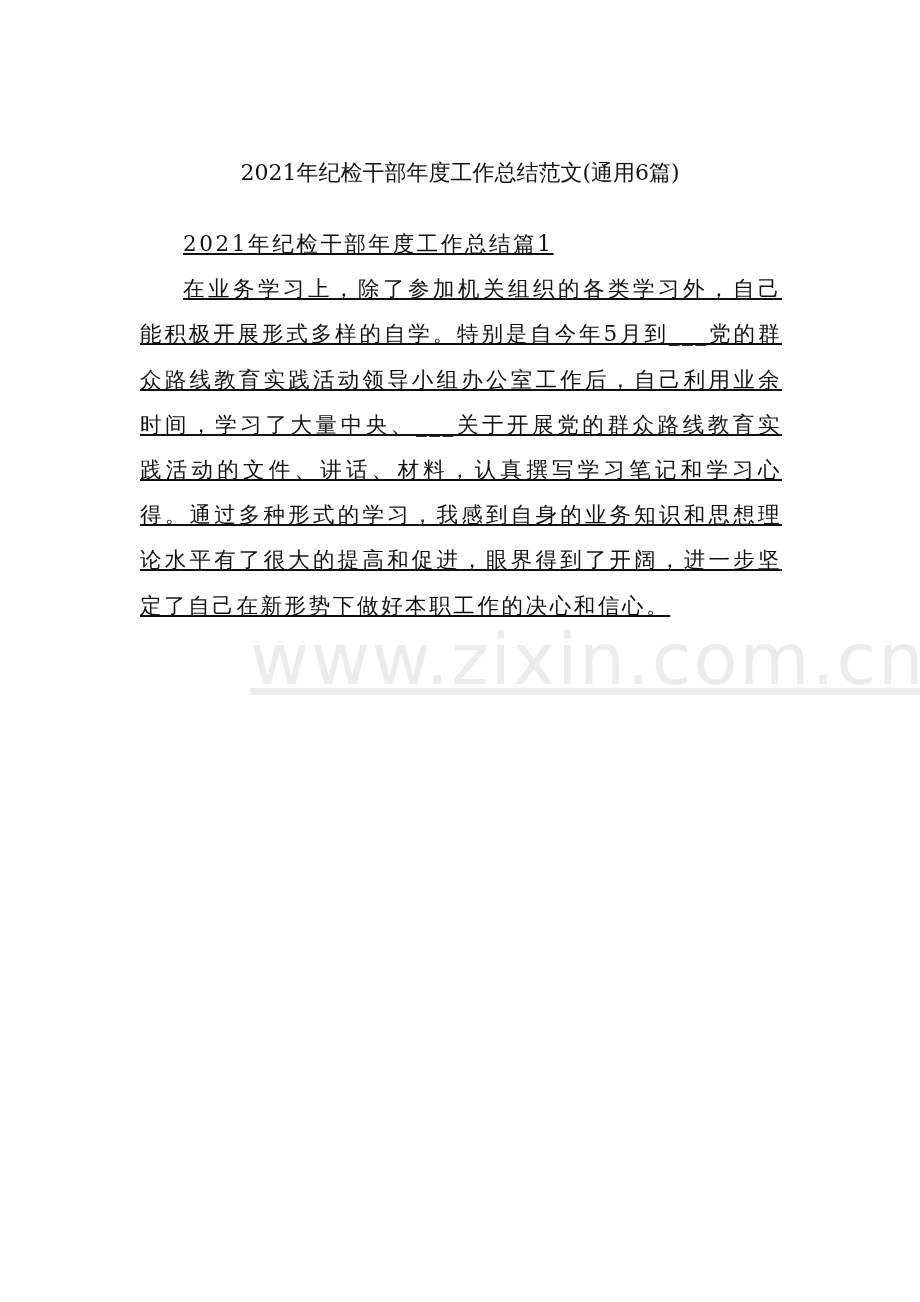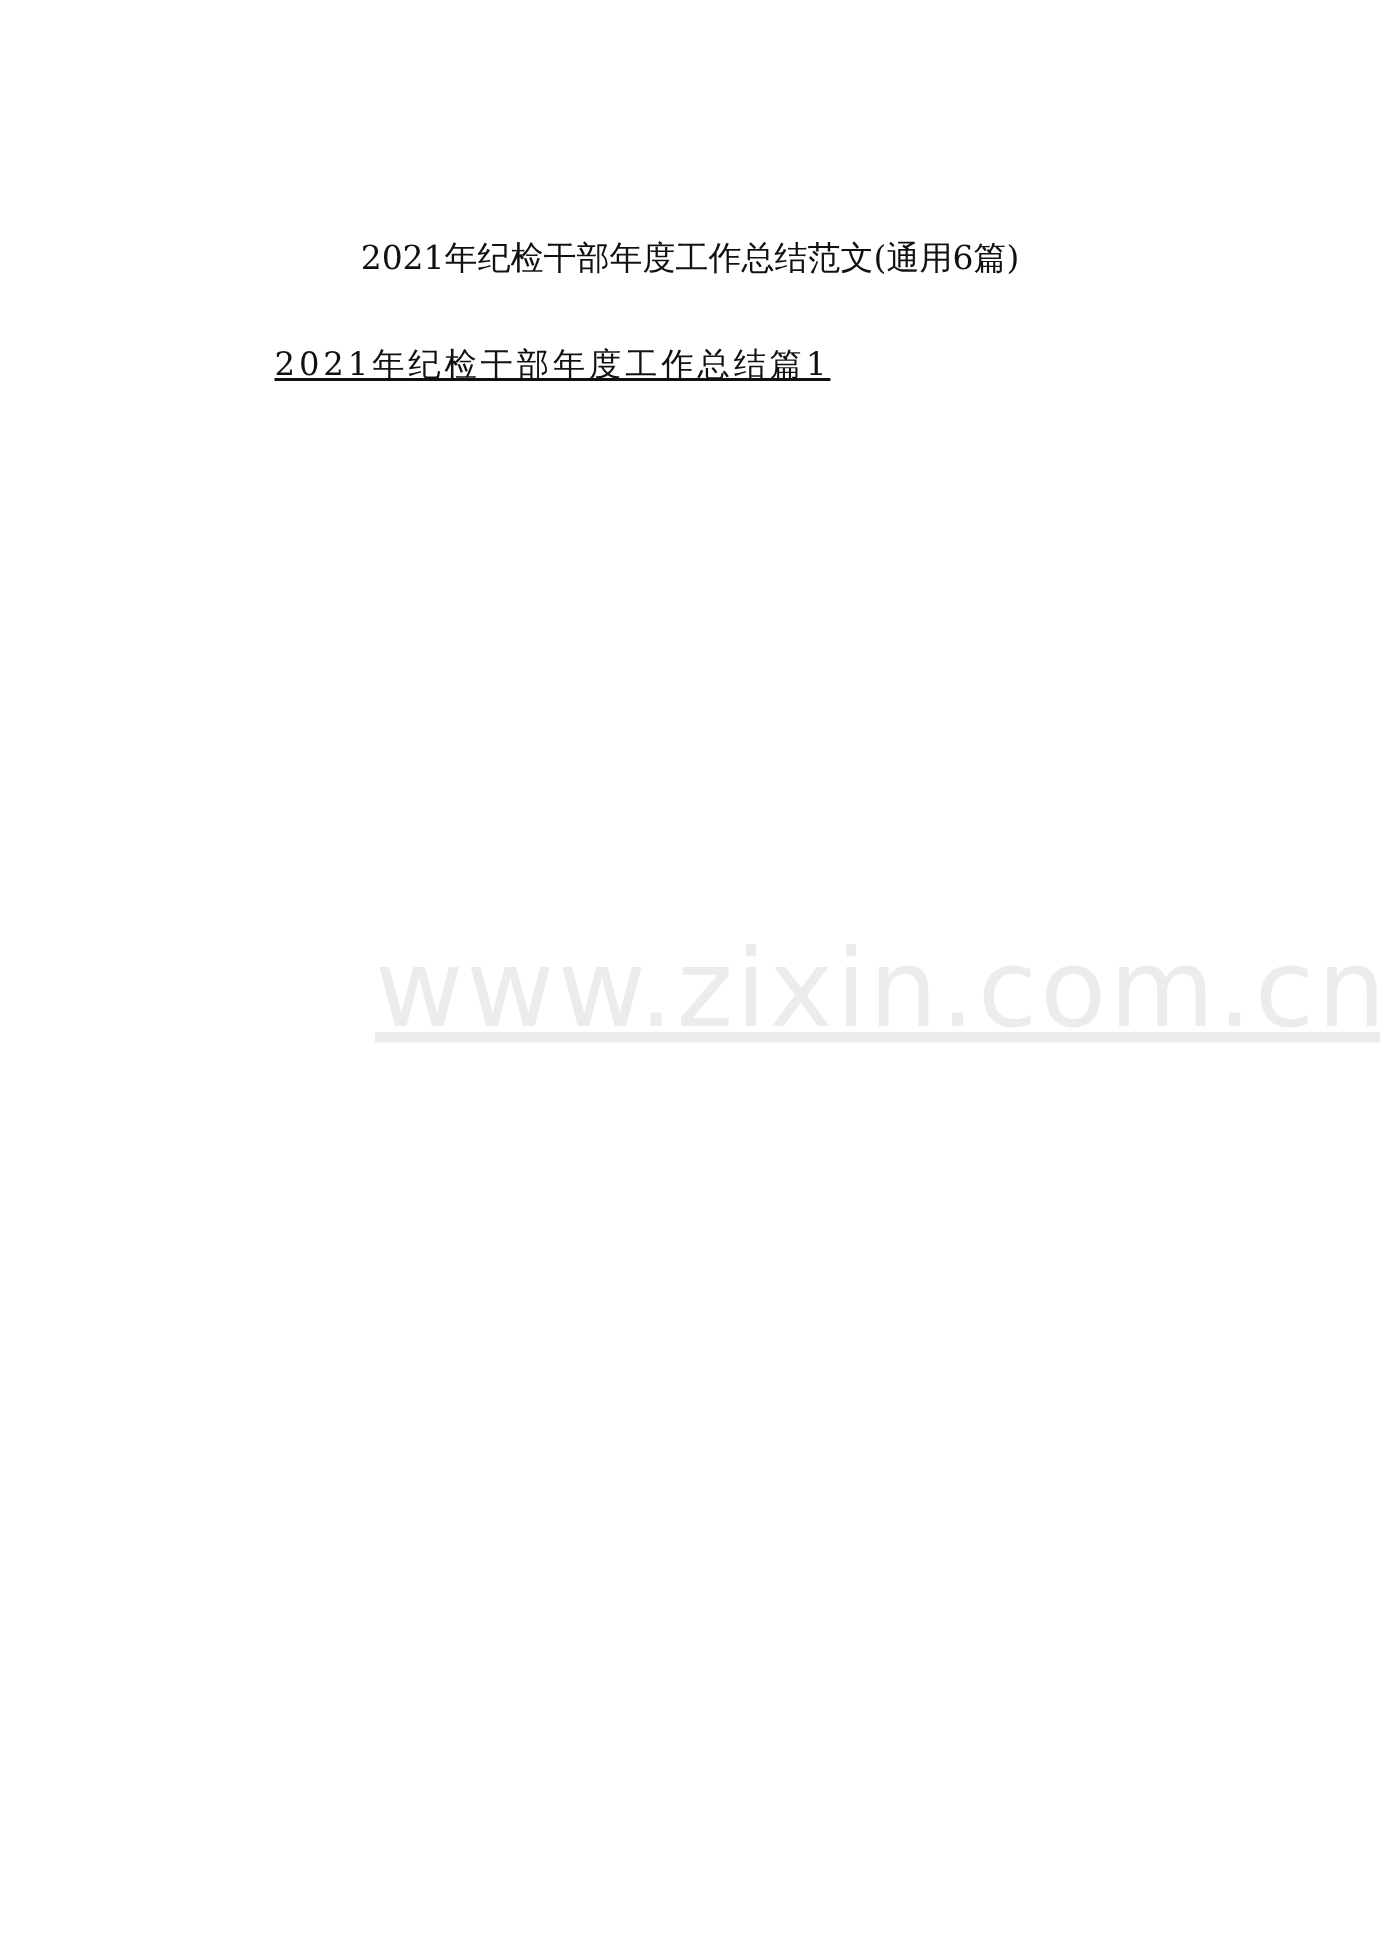--- a/index.html
+++ b/index.html
@@ -27,15 +27,16 @@
     pointer-events: none; white-space: nowrap; text-decoration: underline;
   }
 </style>
 </head>
 <body>
 
 <div class="page">
   <div class="title">2021年纪检干部年度工作总结范文(通用6篇)</div>
   <div class="body">
     <p>2021年纪检干部年度工作总结篇1</p>
+    <p>在业务学习上，除了参加机关组织的各类学习外，自己能积极开展形式多样的自学。特别是自今年5月到___党的群众路线教育实践活动领导小组办公室工作后，自己利用业余时间，学习了大量中央、___关于开展党的群众路线教育实践活动的文件、讲话、材料，认真撰写学习笔记和学习心得。通过多种形式的学习，我感到自身的业务知识和思想理论水平有了很大的提高和促进，眼界得到了开阔，进一步坚定了自己在新形势下做好本职工作的决心和信心。</p>
   </div>
   <div class="watermark">www.zixin.com.cn</div>
 </div>
 
 </body></html>

